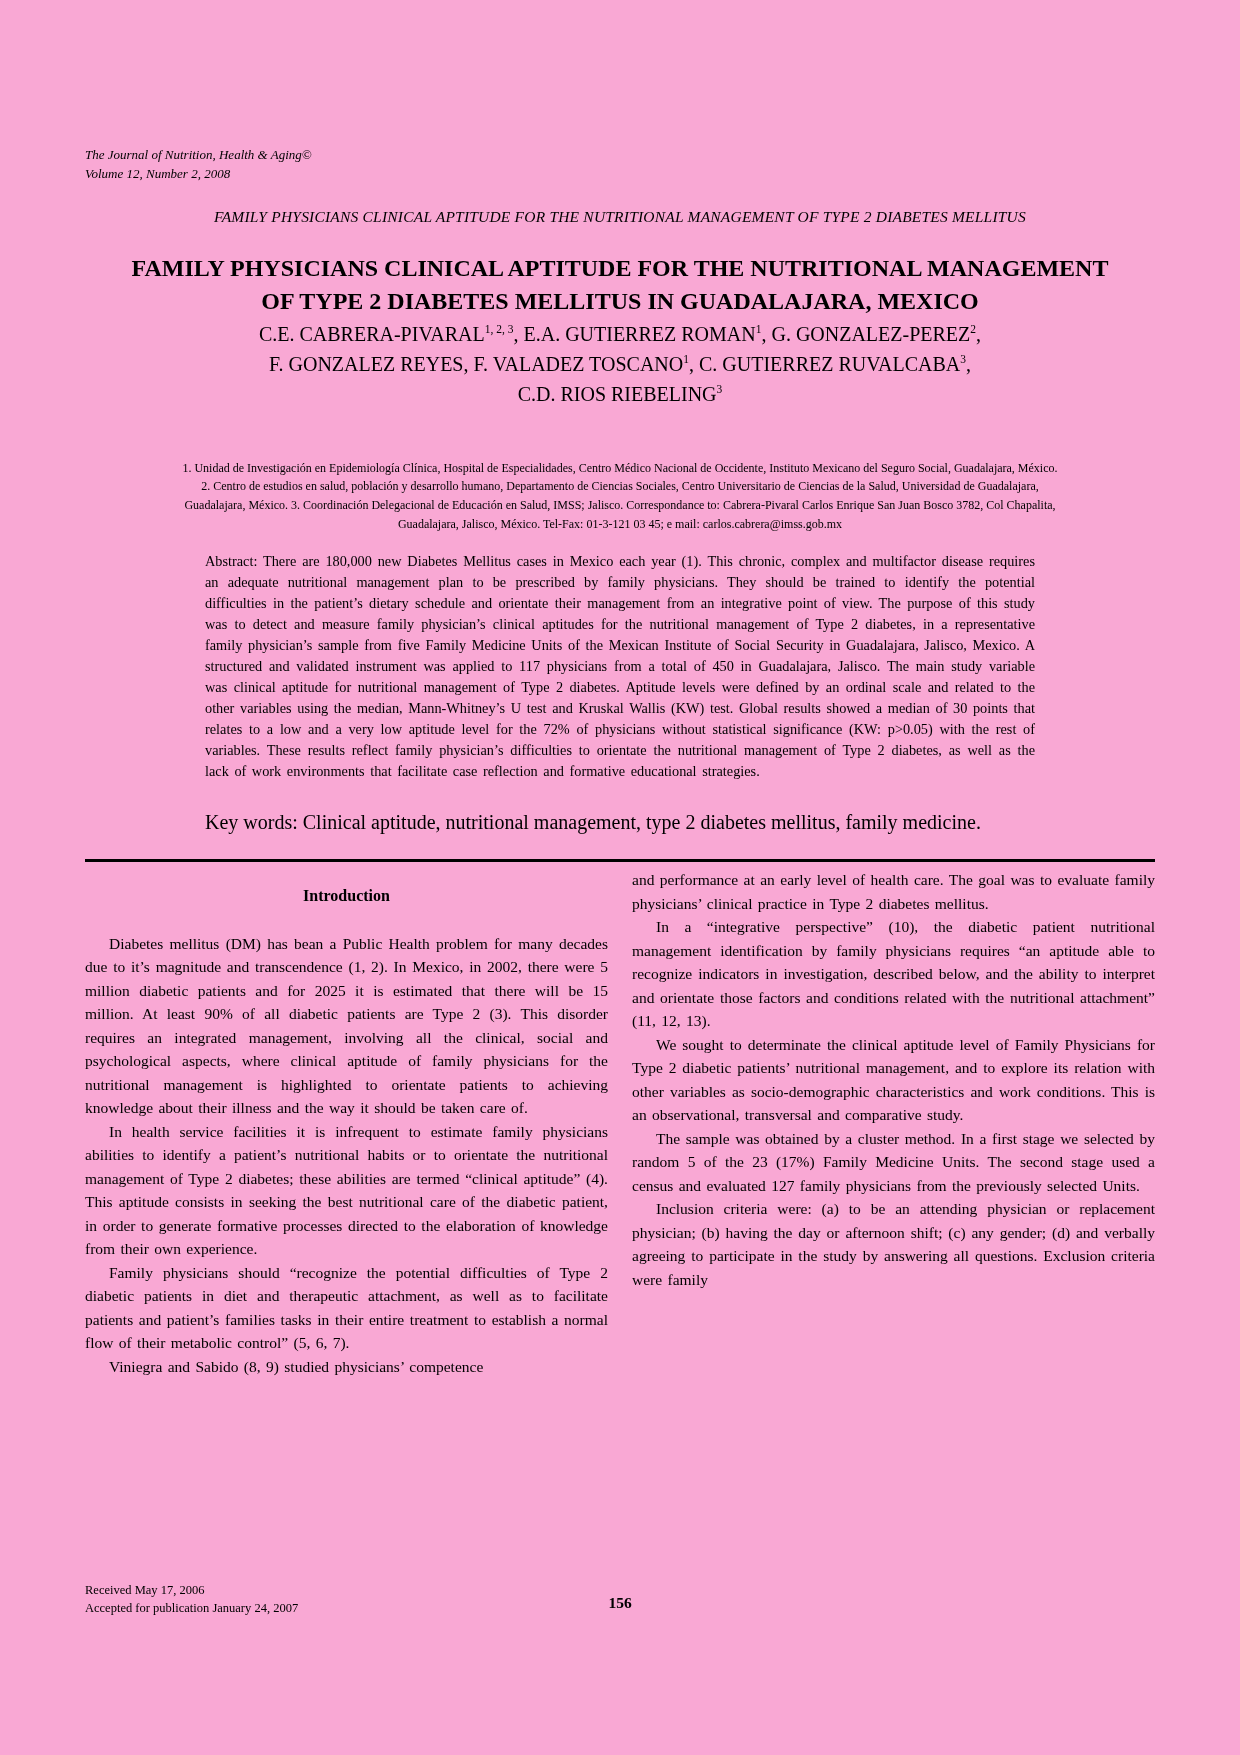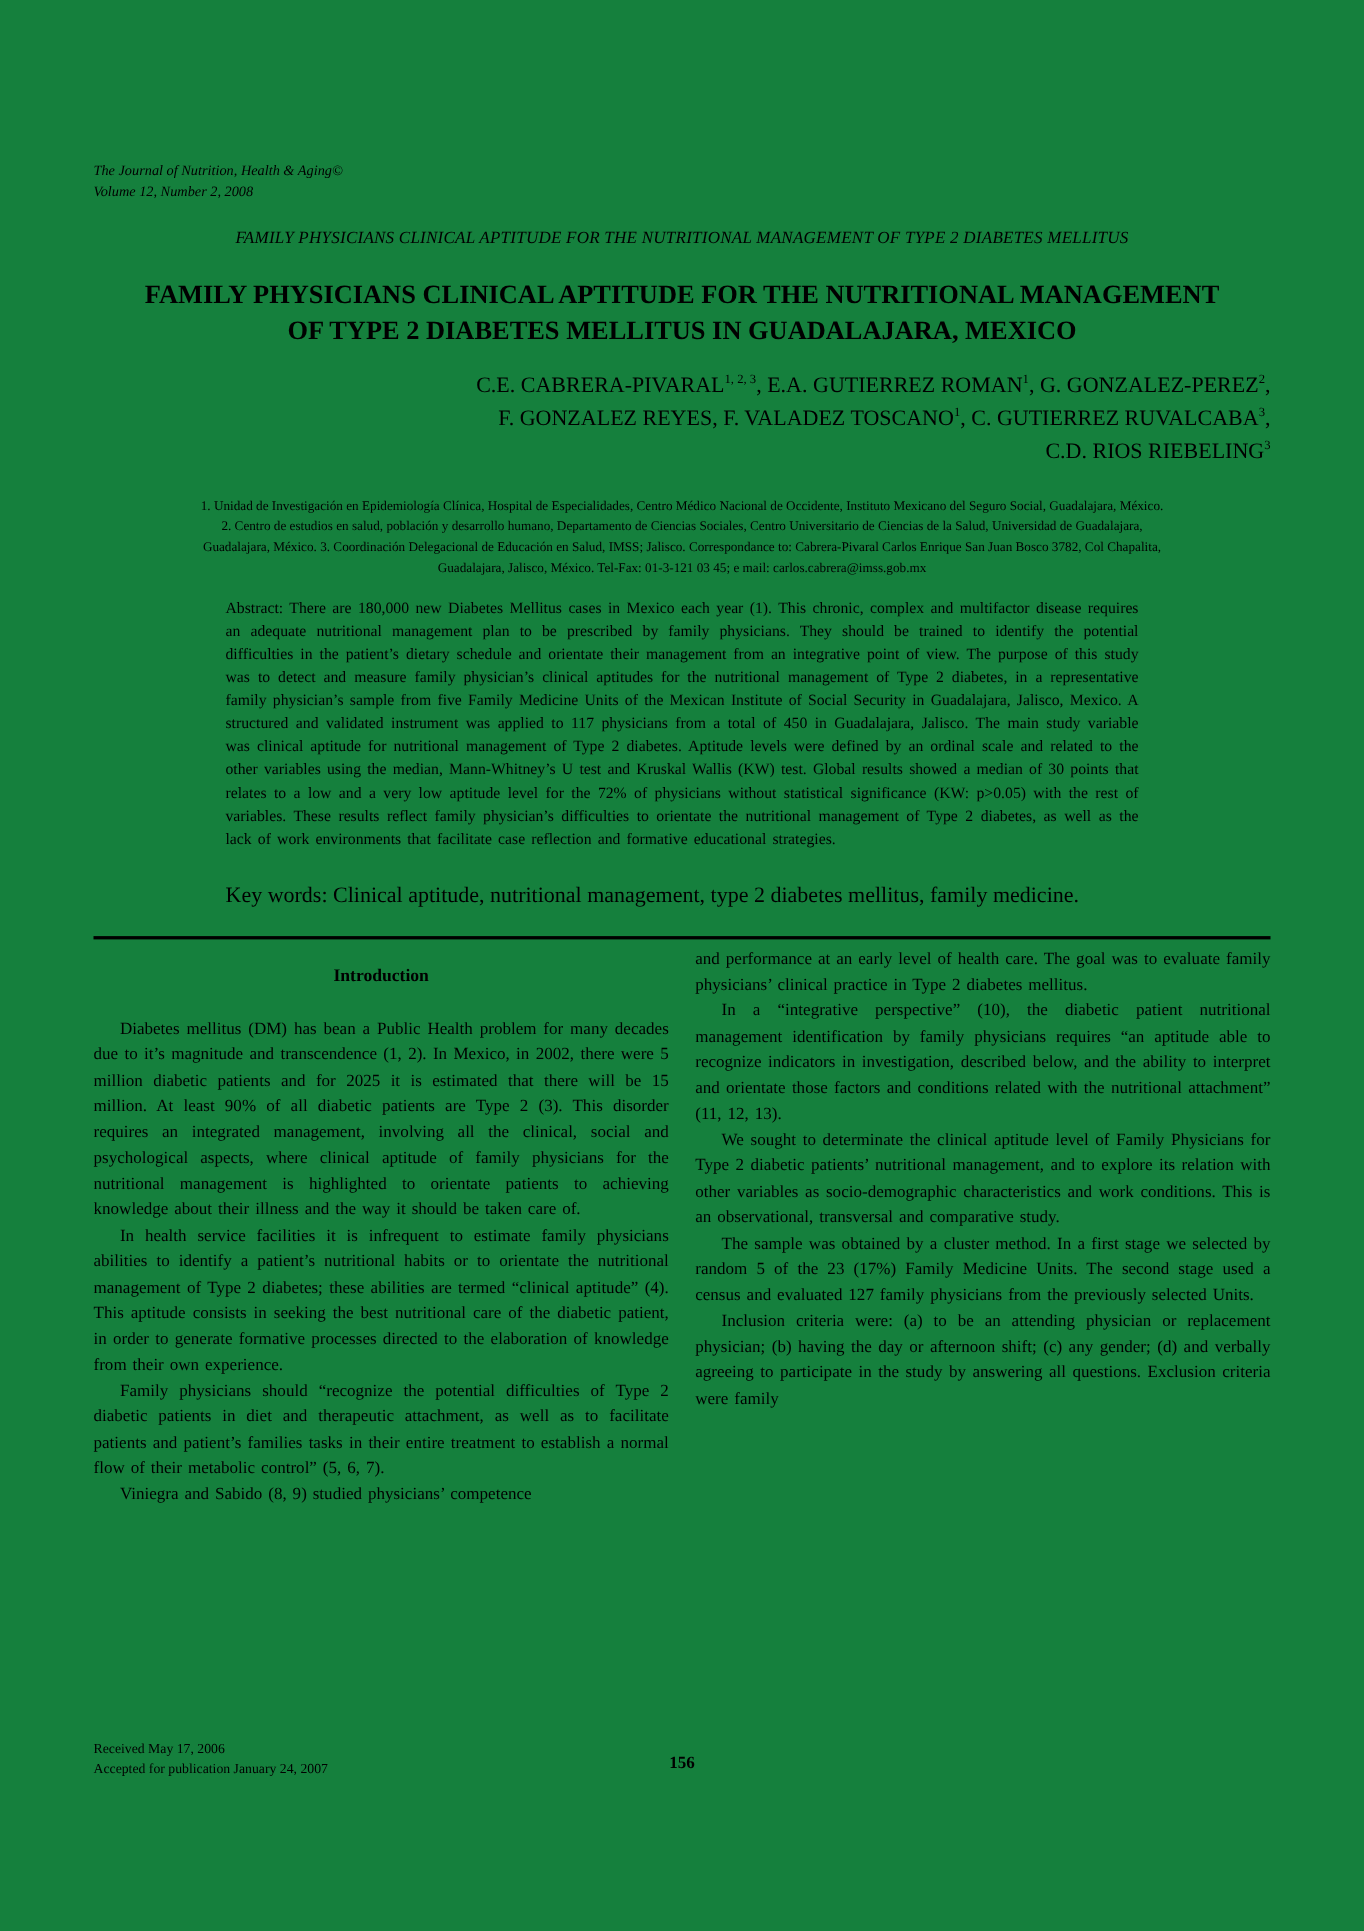--- a/index.html
+++ b/index.html
@@ -1,21 +1,21 @@
 <!DOCTYPE html>
 <html><head>
 <meta charset="utf-8">
 <style>
   html, body { margin: 0; padding: 0; background: #ffffff; }
   .page {
     position: relative;
     width: 1240px;
     height: 1755px;
     margin: 0 auto;
-    background: #15803d;
+    background: #f9a8d4;
     color: #000000;
     font-family: "Liberation Serif", serif;
     box-sizing: border-box;
     padding: 0 85px;
     overflow: hidden;
   }
   .journal-header {
     padding-top: 146px;
     font-style: italic;
     font-size: 13px;
@@ -30,28 +30,27 @@
   }
   .paper-title {
     margin-top: 26px;
     text-align: center;
     font-weight: bold;
     font-size: 24px;
     line-height: 1.4;
     padding: 0 40px;
   }
   .authors {
-    margin-top: 16px;
-    text-align: right;
+    text-align: center;
     font-size: 20px;
     line-height: 1.5;
   }
   .authors sup { font-size: 11.5px; }
   .affiliations {
-    margin-top: 26px;
+    margin-top: 50px;
     text-align: center;
     font-size: 12px;
     line-height: 1.55;
   }
   .abstract {
     width: 830px;
     margin: 18px auto 0;
     text-align: justify;
     font-size: 14.3px;
     line-height: 21px;

